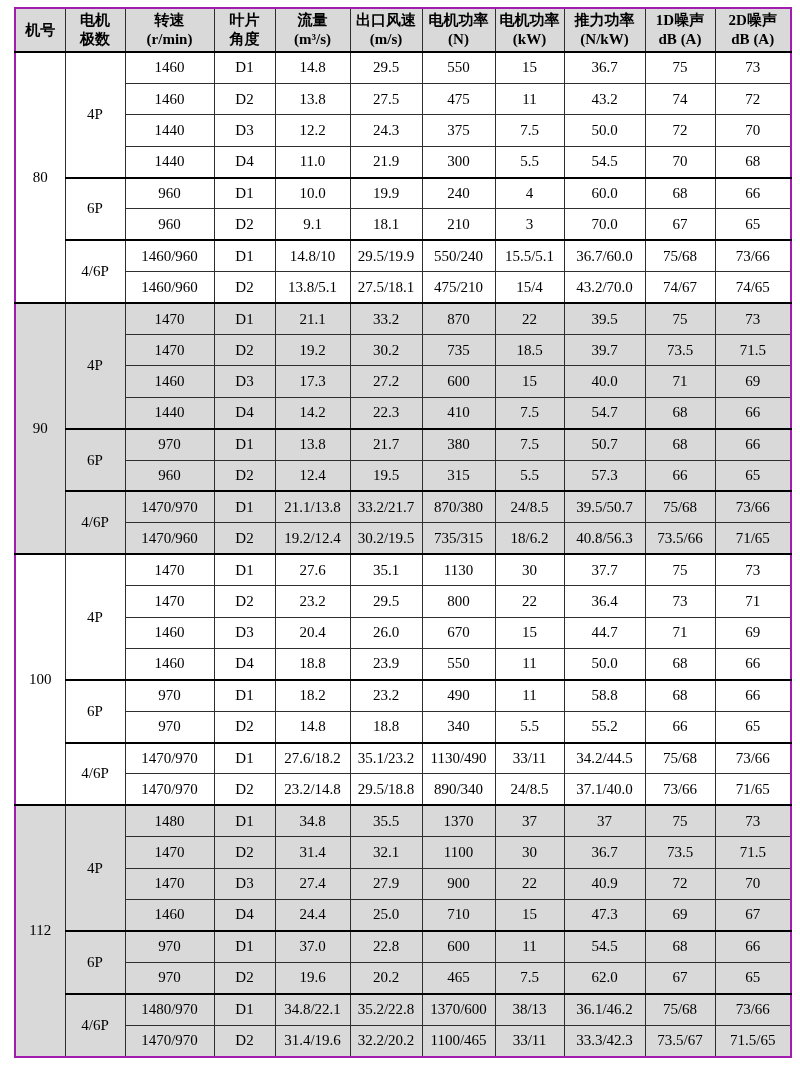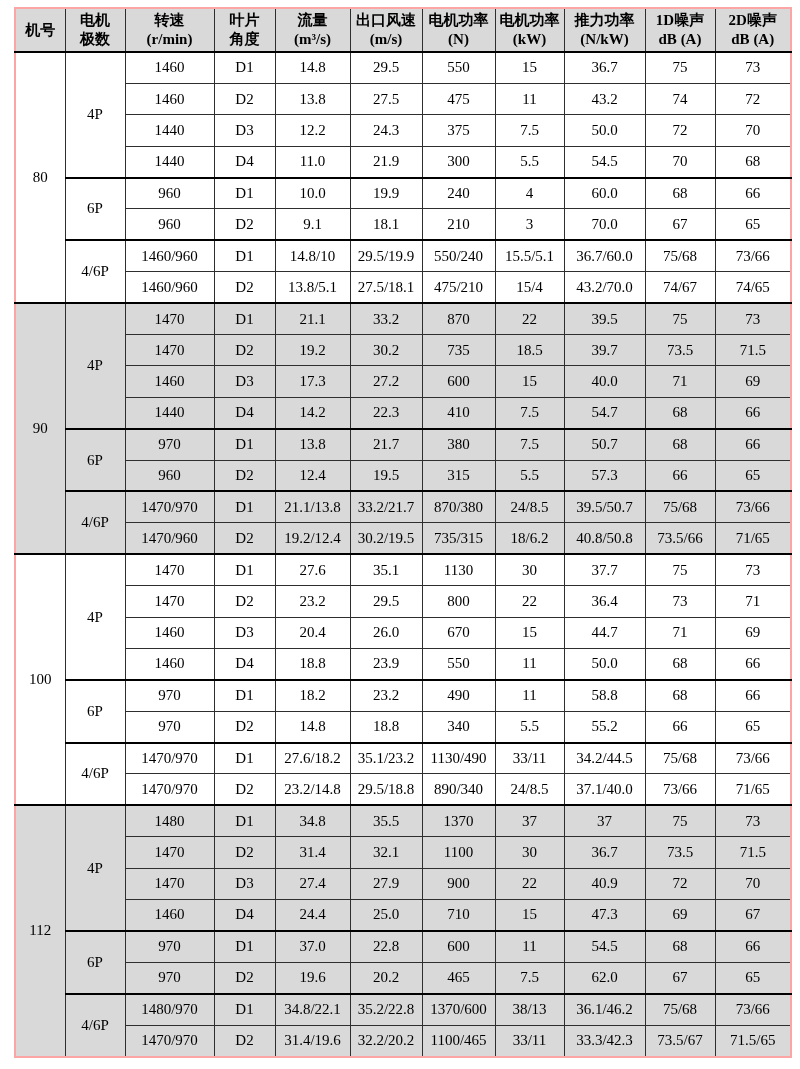--- a/index.html
+++ b/index.html
@@ -10,21 +10,21 @@
   }
   .page {
     width: 800px; height: 1069px;
     padding: 7px 10px 0 14px;
     background: #ffffff;
   }
   table.spec-table {
     border-collapse: collapse;
     table-layout: fixed;
     width: 776px;
-    border: 2px solid #fca5a5;
+    border: 2px solid #a21caf;
   }
   th, td {
     border: 1px solid #2e2e2e;
     text-align: center;
     vertical-align: middle;
     padding: 0 1px;
     overflow: hidden;
   }
   thead th {
     background: #d9d9d9;
@@ -282,21 +282,21 @@
           <td>75/68</td>
           <td>73/66</td>
         </tr>
         <tr class="shaded">
           <td>1470/960</td>
           <td>D2</td>
           <td>19.2/12.4</td>
           <td>30.2/19.5</td>
           <td>735/315</td>
           <td>18/6.2</td>
-          <td>40.8/50.8</td>
+          <td>40.8/56.3</td>
           <td>73.5/66</td>
           <td>71/65</td>
         </tr>
         <tr class="group-start">
           <td rowspan="8">100</td>
           <td rowspan="4">4P</td>
           <td>1470</td>
           <td>D1</td>
           <td>27.6</td>
           <td>35.1</td>

